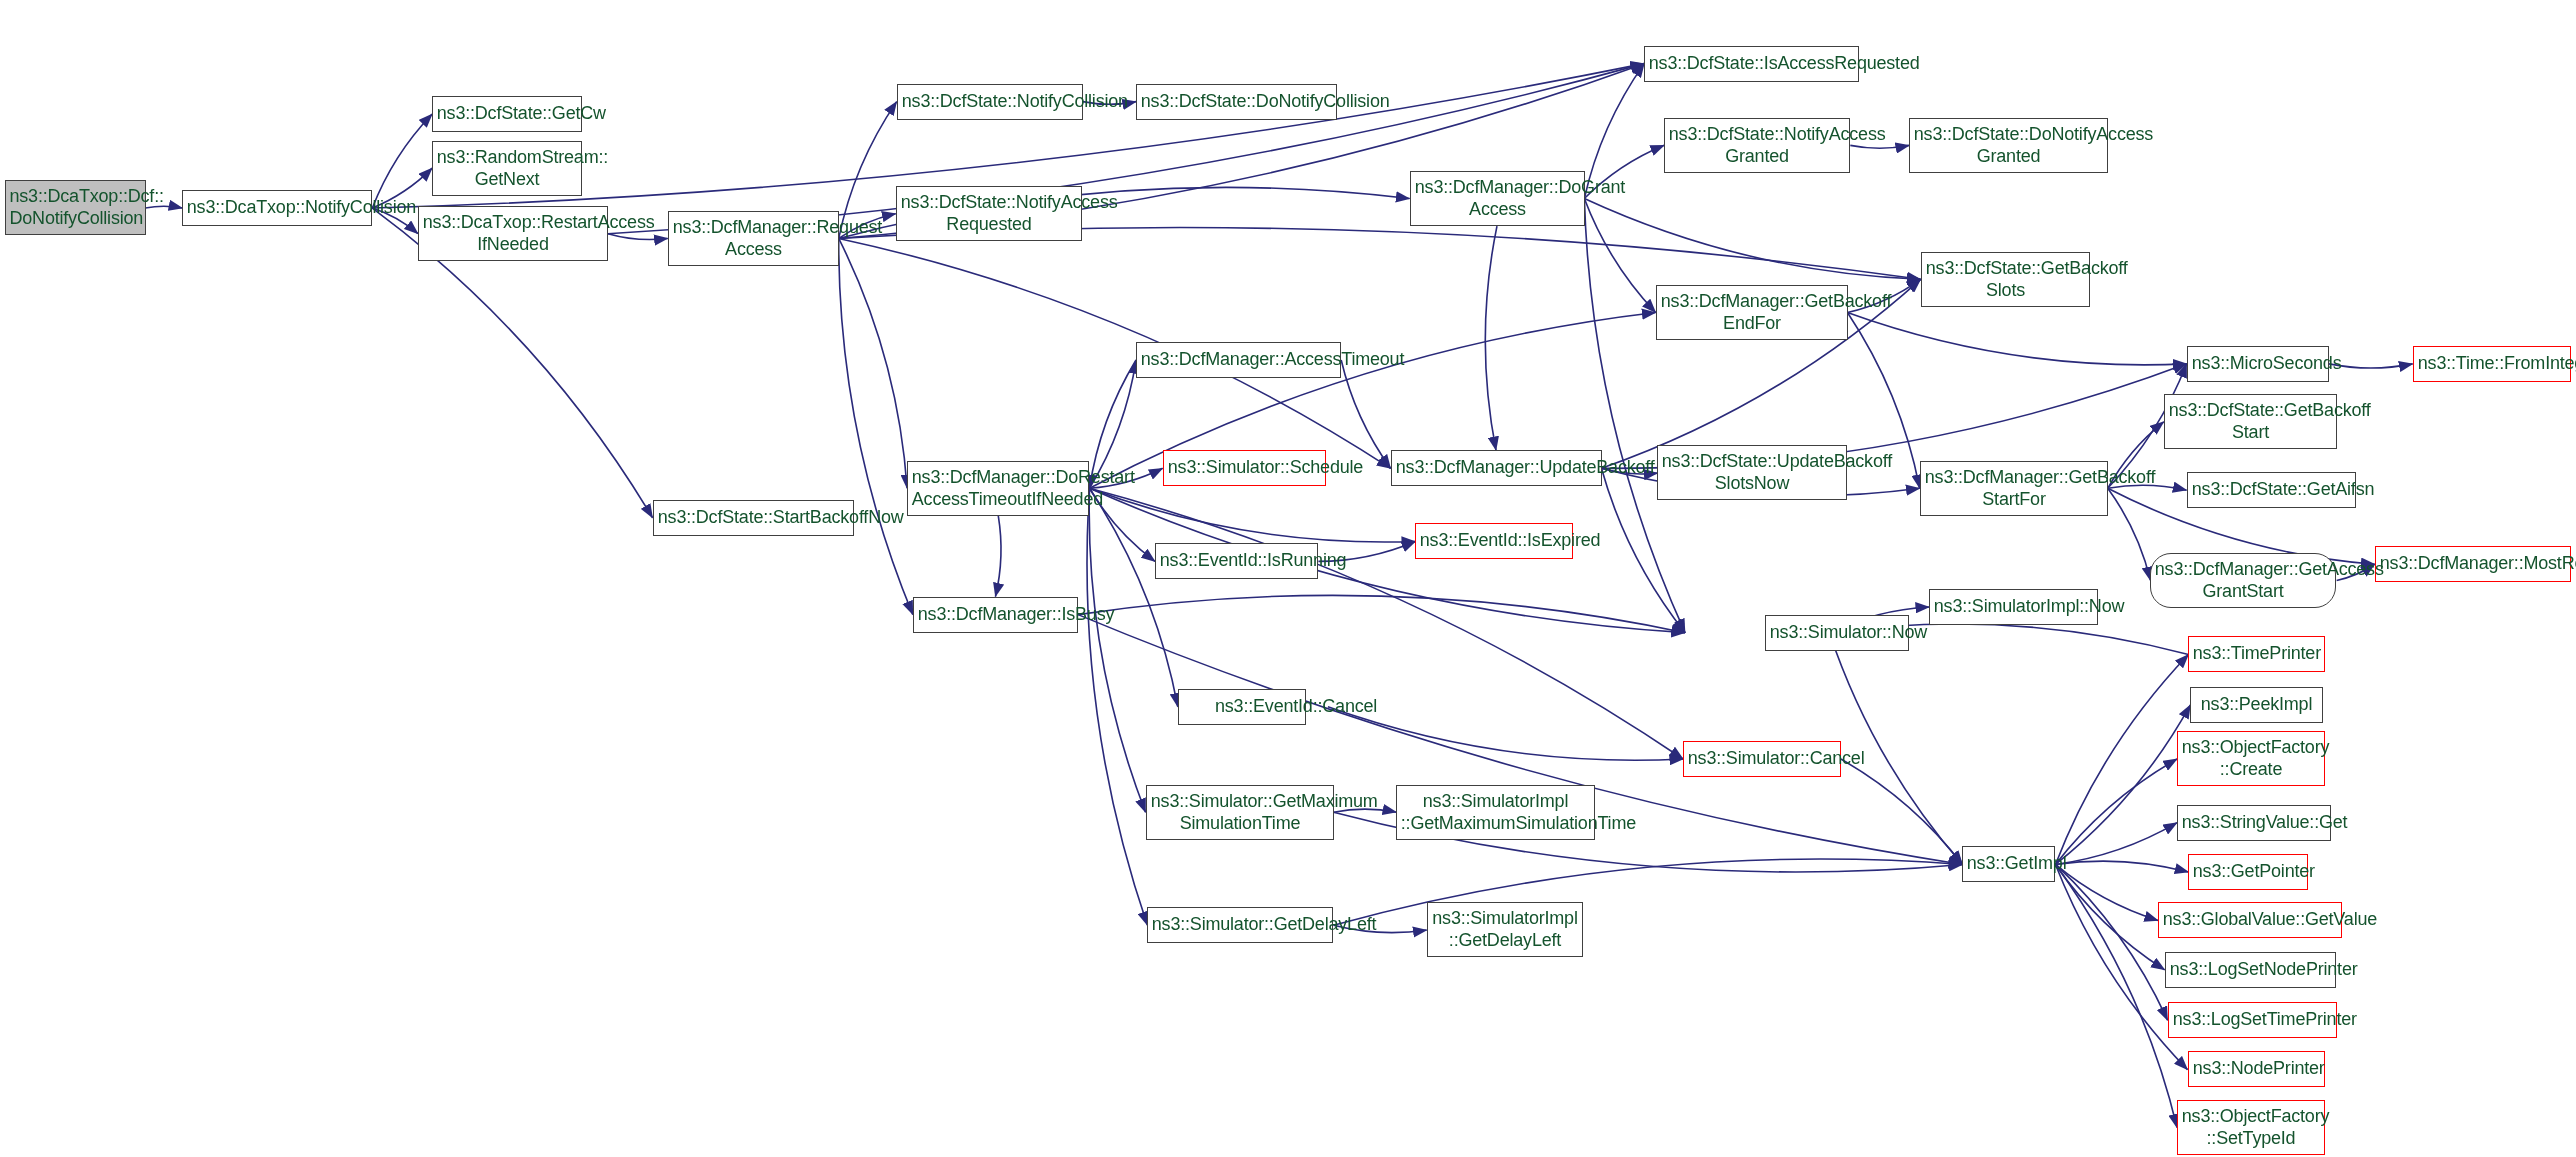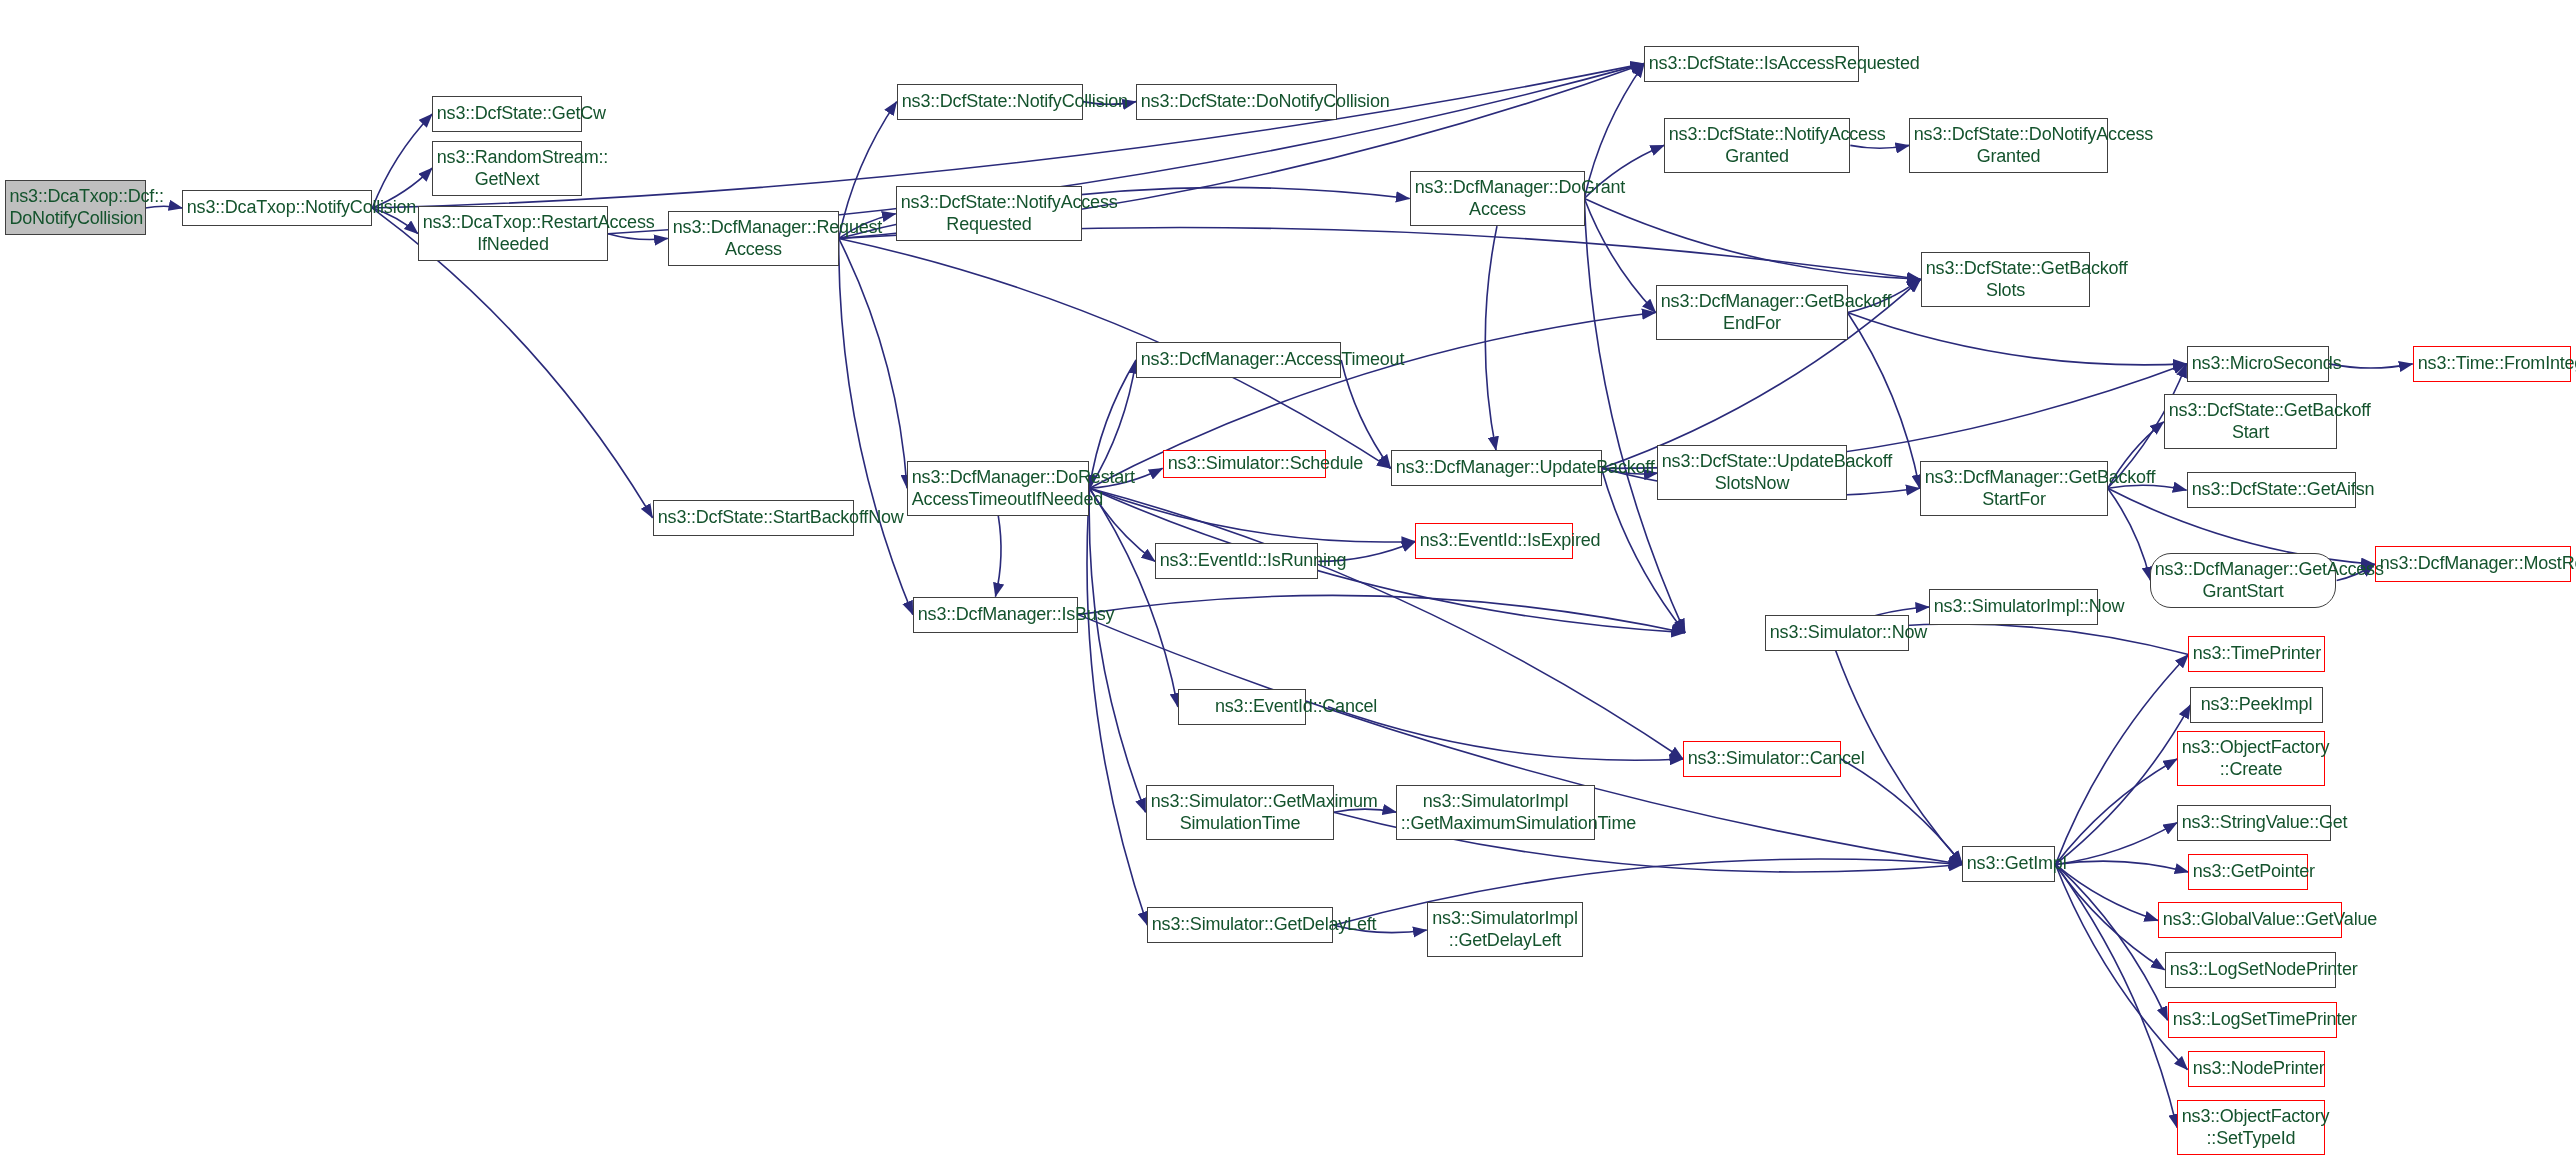--- a/index.html
+++ b/index.html
@@ -127,21 +127,21 @@
 Slots</span></div>
       <div class="node" style="left: 1656px; top: 285px; width: 192px; height: 55px;"><span>ns3::DcfManager::GetBackoff
 EndFor</span></div>
       <div class="node" style="left: 1136px; top: 342px; width: 205px; height: 36px;"><span>ns3::DcfManager::AccessTimeout</span></div>
       <div class="node" style="left: 2187px; top: 346px; width: 142px; height: 36px;"><span>ns3::MicroSeconds</span></div>
       <div class="node red" style="left: 2413px; top: 346px; width: 158px; height: 36px;"><span>ns3::Time::FromInteger</span></div>
       <div class="node" style="left: 2164px; top: 394px; width: 173px; height: 55px;"><span>ns3::DcfState::GetBackoff
 Start</span></div>
       <div class="node" style="left: 907px; top: 461px; width: 182px; height: 55px;"><span>ns3::DcfManager::DoRestart
 AccessTimeoutIfNeeded</span></div>
-      <div class="node red" style="left: 1163px; top: 450px; width: 163px; height: 28px;"><span>ns3::Simulator::Schedule</span></div>
+      <div class="node red" style="left: 1163px; top: 450px; width: 163px; height: 36px;"><span>ns3::Simulator::Schedule</span></div>
       <div class="node" style="left: 1391px; top: 450px; width: 211px; height: 36px;"><span>ns3::DcfManager::UpdateBackoff</span></div>
       <div class="node" style="left: 1657px; top: 445px; width: 190px; height: 55px;"><span>ns3::DcfState::UpdateBackoff
 SlotsNow</span></div>
       <div class="node" style="left: 1920px; top: 461px; width: 188px; height: 55px;"><span>ns3::DcfManager::GetBackoff
 StartFor</span></div>
       <div class="node" style="left: 2187px; top: 472px; width: 169px; height: 36px;"><span>ns3::DcfState::GetAifsn</span></div>
       <div class="node red" style="left: 2375px; top: 546px; width: 196px; height: 36px;"><span>ns3::DcfManager::MostRecent</span></div>
       <div class="node" style="left: 2150px; top: 553px; width: 186px; height: 55px; border-radius: 21px;"><span>ns3::DcfManager::GetAccess
 GrantStart</span></div>
       <div class="node" style="left: 1155px; top: 543px; width: 163px; height: 36px;"><span>ns3::EventId::IsRunning</span></div>

